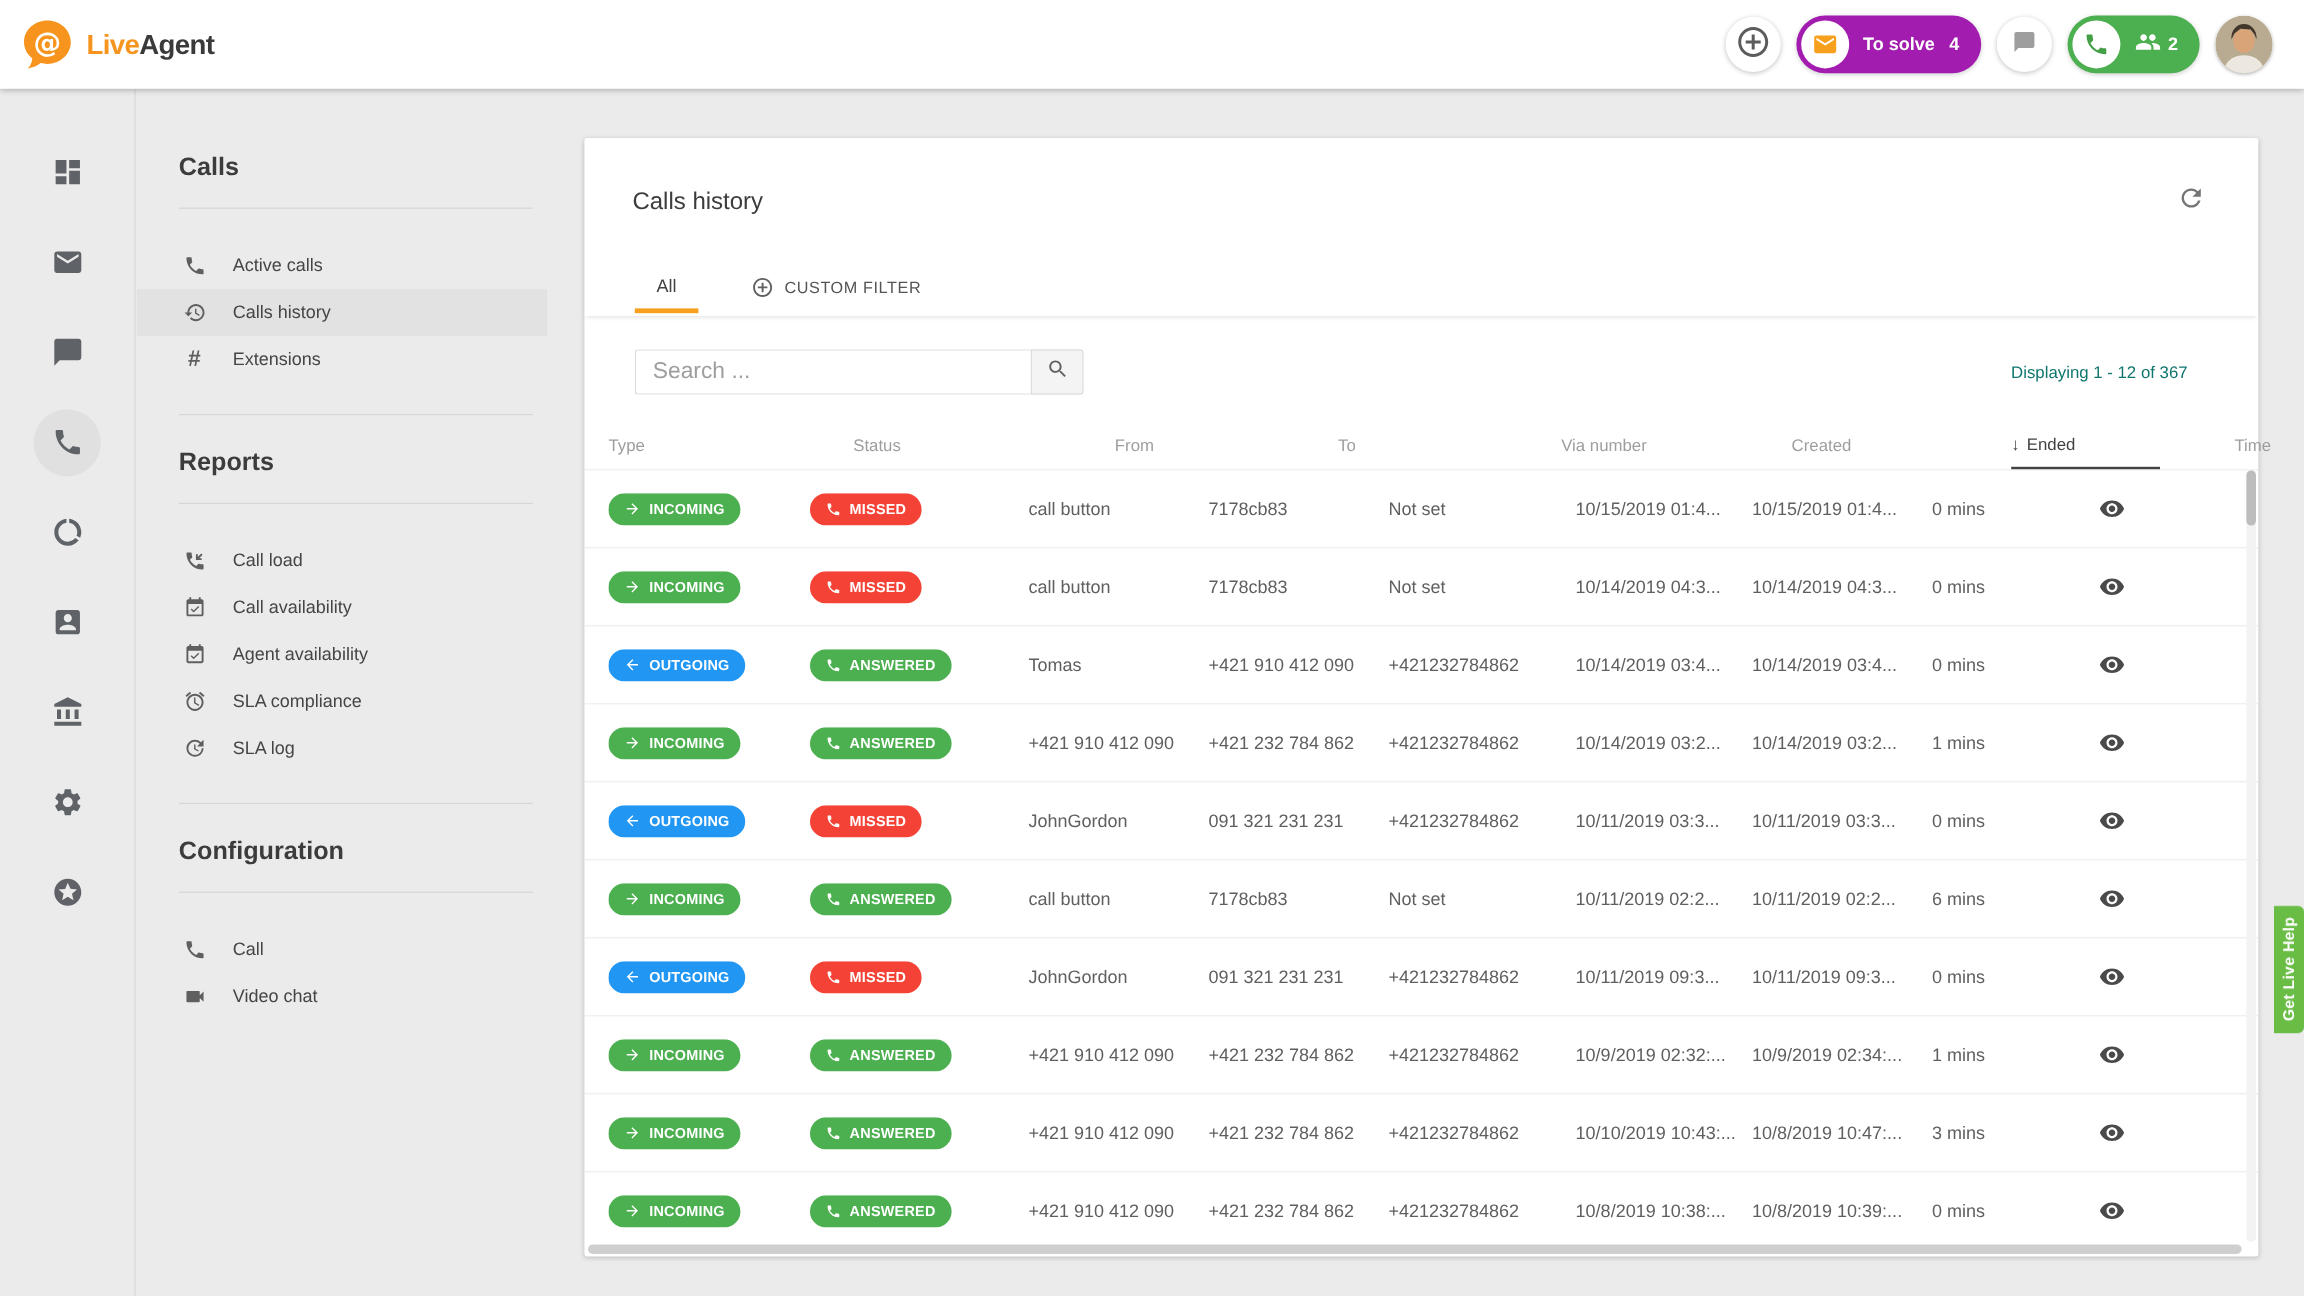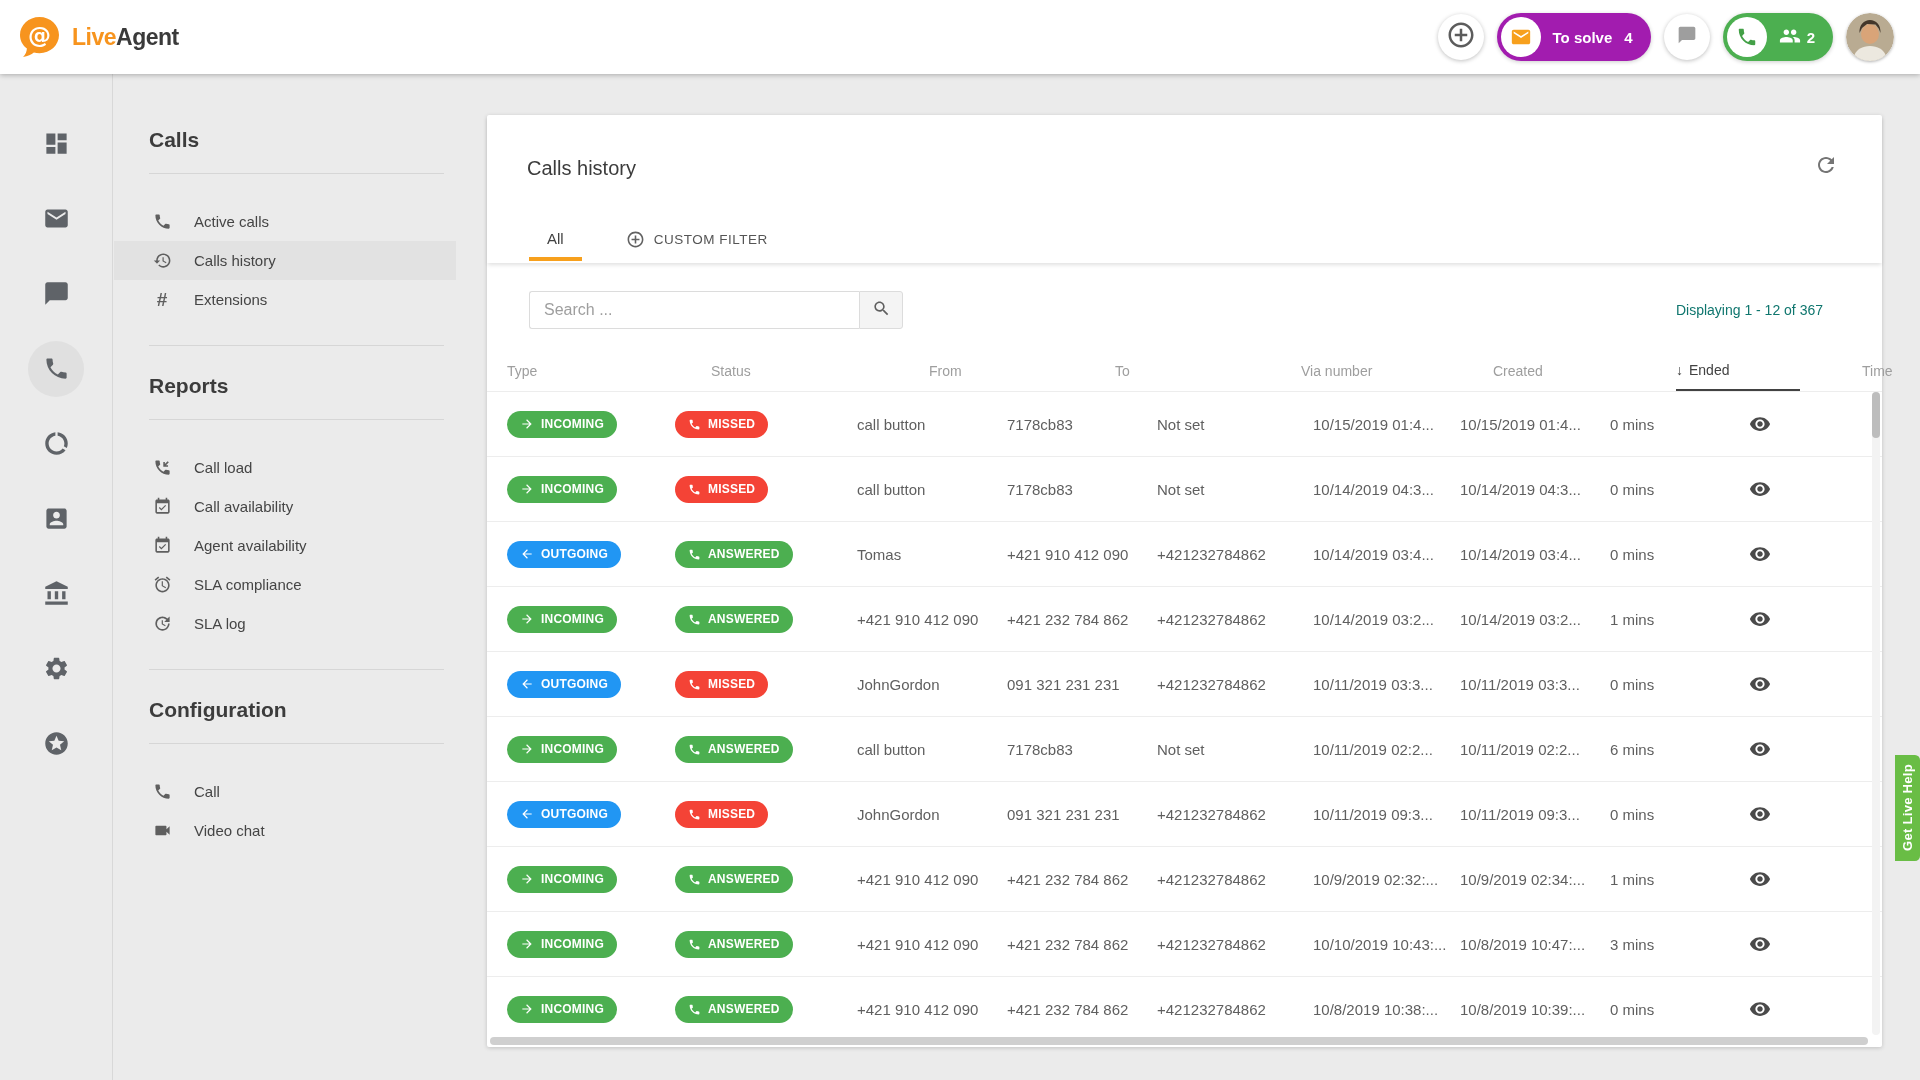--- a/index.html
+++ b/index.html
@@ -65,21 +65,21 @@
   .tab { position:relative; padding:14px 18px; font-size:15px; color:#424242;
          cursor:pointer; display:flex; align-items:center; gap:9px; }
   .tab.active::after { content:""; position:absolute; left:0; right:0; bottom:0;
          height:4px; background:#F7A01D; }
   .tab-filter { font-size:13.5px; letter-spacing:.5px; color:#555; }
   .tab-filter .tab-ico { color:#616161; display:flex; }
 
   .toolbar { display:flex; align-items:center; margin:28px 59px 0 42px; }
   .searchbox { display:flex; }
   .searchbox input { width:330px; height:38px; border:1px solid #dcdcdc;
-         border-right:none; border-radius:3px 0 0 3px; padding:0 14px; font-size:16px;
+         border-right:none; border-radius:3px 0 0 3px; padding:0 14px; font-size:19px;
          color:#424242; outline:none; font-family:"Liberation Sans",sans-serif; }
   .searchbox input::placeholder { color:#9e9e9e; }
   .search-btn { width:44px; height:38px; border:1px solid #dcdcdc; border-radius:0 3px 3px 0;
          background:#f4f4f4; display:flex; align-items:center; justify-content:center;
          color:#5f5f5f; cursor:pointer; }
   .displaying { margin-left:auto; font-size:14px; color:#0f766e; }
 
   .grid-row { display:grid; padding:0 20px;
       grid-template-columns:168px 182px 150px 150px 156px 147px 150px 123px 1fr; }
   .t-head { margin-top:21px; height:41px; align-items:center;gap:36px; }

